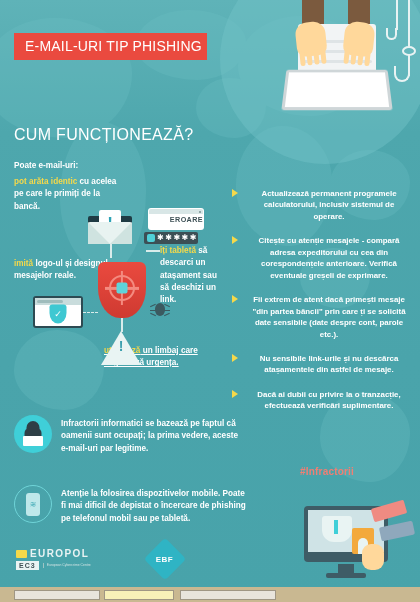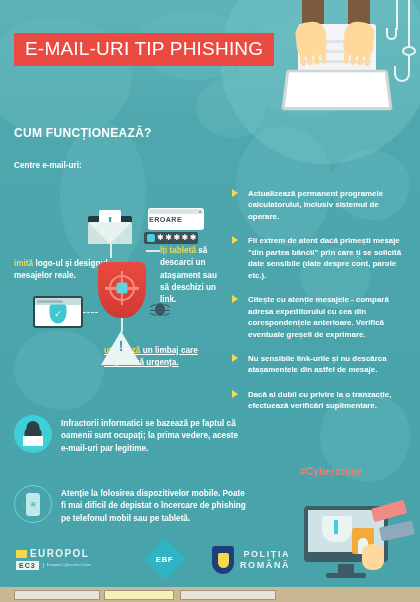--- a/index.html
+++ b/index.html
@@ -36,32 +36,32 @@
   .finger{ position:absolute; width:5px; height:15px; background:#ffd89b; border-radius:3px; top:28px;}
   .lap-top{ position:absolute; left:26px; top:24px; width:78px; height:50px; background:#f2f4f5; border-radius:3px;}
   .lap-key{ position:absolute; left:30px; width:70px; height:3px; background:#dfe4e6; border-radius:2px;}
   .lap-base{ position:absolute; left:12px; top:68px; width:106px; height:42px; background:#ffffff; border:3px solid #cfd6d8; border-radius:3px; transform:perspective(120px) rotateX(16deg);}
   .hook{ position:absolute; border:2.5px solid #e9f3f3; border-top:none; }
 
   
   .title-banner{
     position:absolute; left:14px; top:33px;
     background:#ea4a3f; color:#fff;
-    padding:5px 11px 6px 11px;
-    font-size:19px; font-weight:400; letter-spacing:.2px;
+    padding:5px 5px 6px 11px;
+    font-size:14px; font-weight:400; letter-spacing:.2px;
     white-space:nowrap;
   }
   .intro{
     position:absolute; left:16px; top:62px; width:210px;
     color:#ffffff; font-size:9.6px; font-weight:bold; line-height:1.45;
   }
 
   
   .sec-head{
-    position:absolute; color:#ffffff; font-size:12px; font-weight:700; letter-spacing:.3px;
+    position:absolute; color:#ffffff; font-size:16px; font-weight:400; letter-spacing:.3px;
   }
   #head-how{ left:14px; top:126px; }
   #head-do { left:230px; top:157px; }
 
   
   .lead{ position:absolute; left:14px; top:161px; width:110px; color:#fff; font-size:8.2px; font-weight:bold; }
   .note{ position:absolute; color:#ffffff; font-size:8.2px; font-weight:bold; line-height:1.5; }
   .hl{ color:#f5d94a; }
   #note-1{ left:14px; top:176px; width:104px; }
   #note-2{ left:14px; top:258px; width:96px; }
@@ -75,21 +75,21 @@
   .env-flapL{ position:absolute; left:0; bottom:0; border-left:22px solid #cfe3e0; border-top:22px solid transparent; }
   .env-flapR{ position:absolute; right:0; bottom:0; border-right:22px solid #cfe3e0; border-top:22px solid transparent; }
   .env-doc{ position:absolute; left:11px; top:0px; width:22px; height:26px; background:#ffffff; border-radius:2px;
             display:flex; align-items:center; justify-content:center; }
   .env-bang{ color:#2ea3b5; font-size:17px; font-weight:bold; line-height:1; }
 
   .err-win{ position:absolute; left:149px; top:209px; width:54px; height:20px; background:#ffffff; border-radius:2px;
             box-shadow:0 0 0 1px #ffffff; }
   .err-bar{ position:absolute; top:0; left:0; right:0; height:5px; background:#d8e6e6; border-radius:2px 2px 0 0; }
   .err-dot{ position:absolute; right:2px; top:1.5px; width:2.5px; height:2.5px; border:.6px solid #8fa6a6; }
-  .err-txt{ position:absolute; left:0; right:0; top:6px; text-align:left; font-size:7.2px; color:#3f5156; font-weight:bold; letter-spacing:.4px; }
+  .err-txt{ position:absolute; left:0; right:0; top:6px; text-align:right; font-size:7.2px; color:#3f5156; font-weight:bold; letter-spacing:.4px; }
   .pw-bar{ position:absolute; left:144px; top:232px; width:54px; height:12px; background:#3c4f55; border-radius:2px;
            display:flex; align-items:center; padding-left:3px; gap:2px;}
   .pw-lock{ width:8px; height:8px; border-radius:2px; background:#4fd0d8; }
   .pw-stars{ color:#ffffff; font-size:8px; letter-spacing:1.5px; line-height:1;}
 
   .shield{ position:absolute; left:98px; top:262px; width:48px; height:56px;
            background:linear-gradient(180deg,#ea4a3f 0%, #cf3a31 100%);
            border-radius:6px 6px 22px 22px / 6px 6px 30px 30px; }
   .shield-in{ position:absolute; left:50%; top:47%; transform:translate(-50%,-50%);
               width:26px; height:26px; border-radius:50%; border:2.5px solid #f48b80; }
@@ -110,21 +110,21 @@
   .bug-leg{ position:absolute; width:6px; height:1.4px; background:#3b5a60; }
 
   .warn{ position:absolute; left:101px; top:331px; width:0; height:0;
          border-left:20px solid transparent; border-right:20px solid transparent; border-bottom:34px solid #e9f4f3; }
   .warn-in{ position:absolute; left:101px; top:338px; width:40px; text-align:center; color:#3b9fae; font-size:14px; font-weight:bold; }
 
   .dash{ position:absolute; border-style:dashed; border-color:#d9eceb; }
   .solid{ position:absolute; background:#d9eceb; }
 
   
-  .bullets{ position:absolute; left:232px; top:188px; width:178px; }
+  .bullets{ position:absolute; left:232px; top:188px; width:178px;text-align:center; }
   .bullet{ position:relative; padding-left:16px; margin-bottom:13px;
            color:#ffffff; font-size:7.9px; font-weight:bold; line-height:1.45; }
   .chev{ position:absolute; left:0; top:1px; width:7px; height:9px; }
   .chev::before{ content:""; position:absolute; left:0; top:0;
                  border-top:4.5px solid transparent; border-bottom:4.5px solid transparent; border-left:6px solid #f5d94a; }
 
   .hashtag{ position:absolute; left:300px; top:466px; color:#ef7f74; font-size:10px; font-weight:bold; letter-spacing:.2px; }
 
   
   .inforow{ position:absolute; display:flex; align-items:flex-start; gap:9px; width:232px; }
@@ -140,21 +140,21 @@
   .hacker-lap{ position:absolute; bottom:7px; left:50%; transform:translateX(-50%); width:20px; height:10px;
                background:#ffffff; border-radius:1px; }
   .hacker-body{ position:absolute; bottom:15px; left:50%; transform:translateX(-50%); width:17px; height:10px;
                 background:#2f3f46; border-radius:5px 5px 0 0; }
 
   .phone{ width:14px; height:23px; background:#bfe8ea; border-radius:3px; position:relative; }
   .phone .wifi{ position:absolute; left:50%; top:7px; transform:translateX(-50%); color:#3fa9b4; font-size:8px; }
 
   
   .footer{ position:absolute; left:0; right:0; bottom:16px; height:46px; }
-  .logo{ position:absolute;text-align:right; }
+  .logo{ position:absolute; }
   #logo-europol{ left:16px; top:8px; }
   .eu-top{ display:flex; align-items:center; gap:3px; }
   .eu-flag{ width:11px; height:8px; background:#f5d94a; border-radius:1px; }
   .eu-word{ color:#e9f3f3; font-size:10px; font-weight:bold; letter-spacing:1.4px; }
   .eu-bottom{ display:flex; align-items:center; gap:4px; margin-top:2px; }
   .eu-ec3{ background:#e9f3f3; color:#3f5156; font-size:7px; font-weight:bold; padding:1px 3px; letter-spacing:1px; }
   .eu-sub{ color:#cfe3e3; font-size:3.4px; line-height:1.25; border-left:1px solid #9fc4c4; padding-left:3px; }
 
   #logo-ebf{ left:150px; top:4px; }
   .ebf-dia{ width:30px; height:30px; background:#2fb4c4; transform:rotate(45deg); border-radius:4px;
@@ -219,22 +219,25 @@
       <div class="hook" style="left:130px; top:46px; width:14px; height:10px; border-radius:50%; border-top:2.5px solid #e9f3f3;"></div>
       <div class="solid" style="left:136px; top:54px; width:2px; height:22px; background:#e9f3f3;"></div>
       <div class="hook" style="left:122px; top:66px; width:16px; height:16px; border-radius:0 0 10px 10px;"></div>
     </div>
   </div>
 
   <div class="title-banner">E-MAIL-URI TIP PHISHING</div>
 
   <div class="sec-head" id="head-how">CUM FUNCȚIONEAZĂ?</div>
 
-  <div class="lead">Centre e-mail-uri:</div>
-
+  <div class="lead">Poate e-mail-uri:</div>
+
+  <div class="note" id="note-1">
+    <span class="hl">pot arăta identic</span><span> cu acelea pe care le primiți de la bancă.</span>
+  </div>
   <div class="note" id="note-2">
     <span class="hl">imită</span><span> logo-ul și designul mesajelor reale.</span>
   </div>
   <div class="note" id="note-3">
     <span class="hl">utilizează</span><span> un limbaj care sugerează urgența.</span>
   </div>
   <div class="note" id="note-4">
     <span class="hl">îți tabletă</span><span> să descarci un atașament sau să deschizi un link.</span>
   </div>
 
@@ -284,27 +287,27 @@
     <div class="bug-leg" style="left:14px; top:5px;  transform:rotate(25deg);"></div>
     <div class="bug-leg" style="left:14px; top:10px;"></div>
     <div class="bug-leg" style="left:14px; top:14px; transform:rotate(-25deg);"></div>
   </div>
 
   <div class="warn"></div>
   <div class="warn-in">!</div>
 
   <div class="bullets">
     <div class="bullet"><span class="chev"></span><span>Actualizează permanent programele calculatorului, inclusiv sistemul de operare.</span></div>
+    <div class="bullet"><span class="chev"></span><span>Citește cu atenție mesajele - compară adresa expeditorului cu cea din corespondențele anterioare. Verifică eventuale greșeli de exprimare.</span></div>
     <div class="bullet"><span class="chev"></span><span>Fii extrem de atent dacă primești mesaje "din partea băncii" prin care ți se solicită date sensibile (date despre cont, parole etc.).</span></div>
-    <div class="bullet"><span class="chev"></span><span>Citește cu atenție mesajele - compară adresa expeditorului cu cea din corespondențele anterioare. Verifică eventuale greșeli de exprimare.</span></div>
     <div class="bullet"><span class="chev"></span><span>Nu sensibile link-urile și nu descărca atașamentele din astfel de mesaje.</span></div>
     <div class="bullet"><span class="chev"></span><span>Dacă ai dubii cu privire la o tranzacție, efectuează verificări suplimentare.</span></div>
   </div>
 
-  <div class="hashtag">#Cybercrime</div>
+  <div class="hashtag">#Infractorii</div>
 
   <div class="inforow" id="info-1">
     <div class="ico-circle">
       <div class="hacker-head"></div>
         <div class="hacker-body"></div>
         <div class="hacker-lap"></div>
     </div>
     <p>Infractorii informatici se bazează pe faptul că oamenii sunt ocupați; la prima vedere, aceste e-mail-uri par legitime.</p>
   </div>
 
@@ -342,29 +345,20 @@
         <div class="eu-sub">European Cybercrime Centre</div>
       </div>
     </div>
 
     <div class="logo" id="logo-ebf">
       <div class="ebf-dia">
           <span class="ebf-in">EBF</span>
         </div>
     </div>
 
-    <div class="logo" id="logo-politia">
-      <div class="crest">
-          <div class="crest-in"></div>
-        </div>
-      <div class="politia-txt">
-        <div>POLIȚIA</div>
-        <div>ROMÂNĂ</div>
-      </div>
-    </div>
   </div>
 
   <div class="bottom-strip">
     <div class="strip-box" style="left:14px;  width:86px;"></div>
     <div class="strip-box" style="left:104px; width:70px; background:#f7f0b8;"></div>
     <div class="strip-box" style="left:180px; width:96px;"></div>
   </div>
 
 </div>
 

